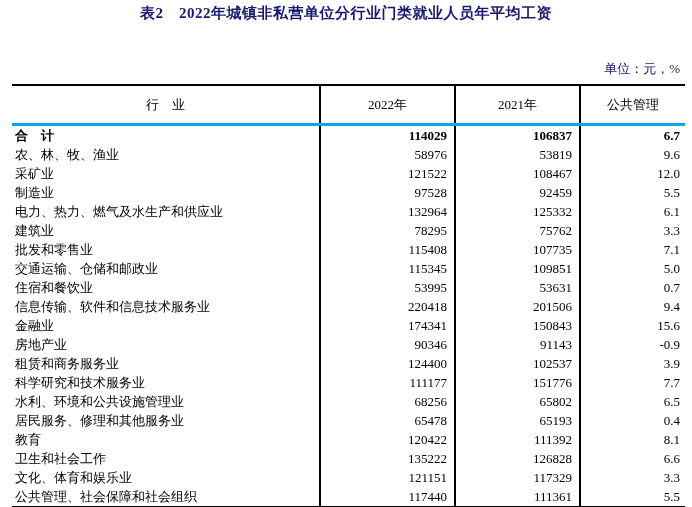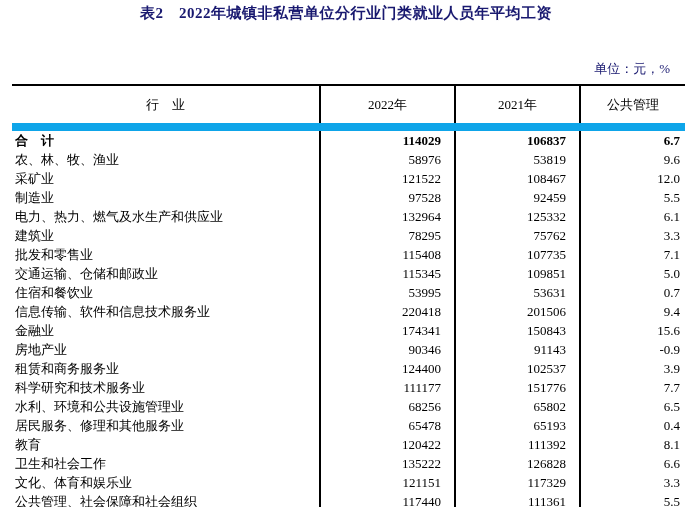--- a/index.html
+++ b/index.html
@@ -23,21 +23,21 @@
     margin-top: 4px;
     text-align: center;
     font-size: 15px;
     font-weight: bold;
     color: #191970;
     letter-spacing: 0.5px;
   }
   .unit-note {
     position: absolute;
     top: 56px;
-    right: 22px;
+    right: 12px;
     font-size: 13px;
     color: #191970;
   }
   table.wage {
     position: absolute;
     top: 80px;
     left: 12px;
     width: 673px;
     border-collapse: collapse;
     table-layout: fixed;
@@ -47,38 +47,38 @@
   }
   col.c1 { width: 308px; }
   col.c2 { width: 135px; }
   col.c3 { width: 125px; }
   col.c4 { width: 105px; }
   thead th {
     height: 37px;
     font-weight: normal;
     text-align: center;
     vertical-align: middle;
-    border-bottom: 8px solid #0ea5e9;
+    border-bottom: 3px solid #0ea5e9;
     padding: 0;
   }
   tbody td {
     height: 19px;
     line-height: 19px;
     padding: 0;
     white-space: nowrap;
     overflow: hidden;
   }
   td.ind {
     text-align: left;
     padding-left: 3px;
     margin-top: 38px;
   }
   td.num {
     text-align: right;
-    padding-right: 13px;
+    padding-right: 7px;
   }
   td.num.last {
     padding-right: 5px;
   }
   th.sep, td.sep {
     border-left: 2px solid #000000;
   }
   tr.bold td {
     font-weight: bold;
   }

